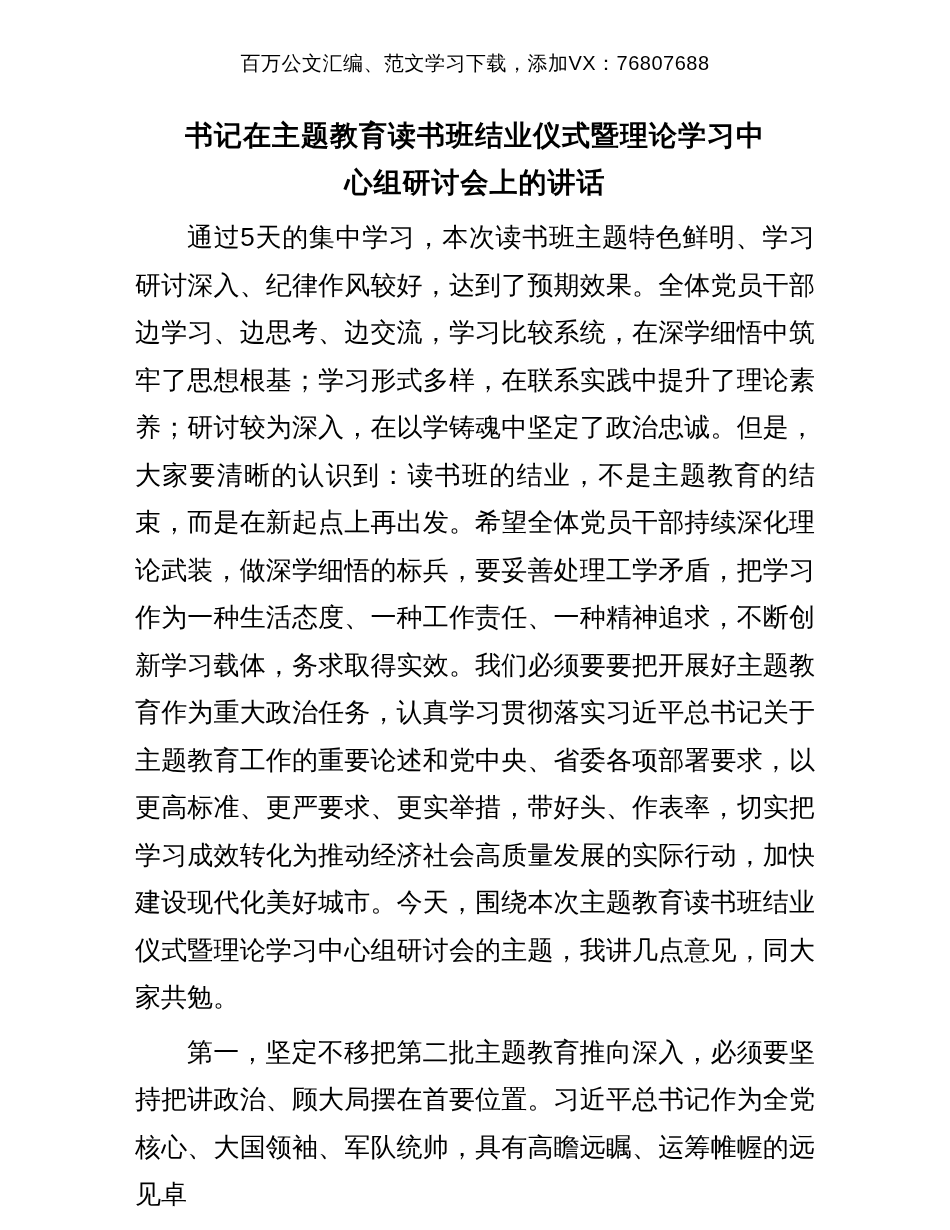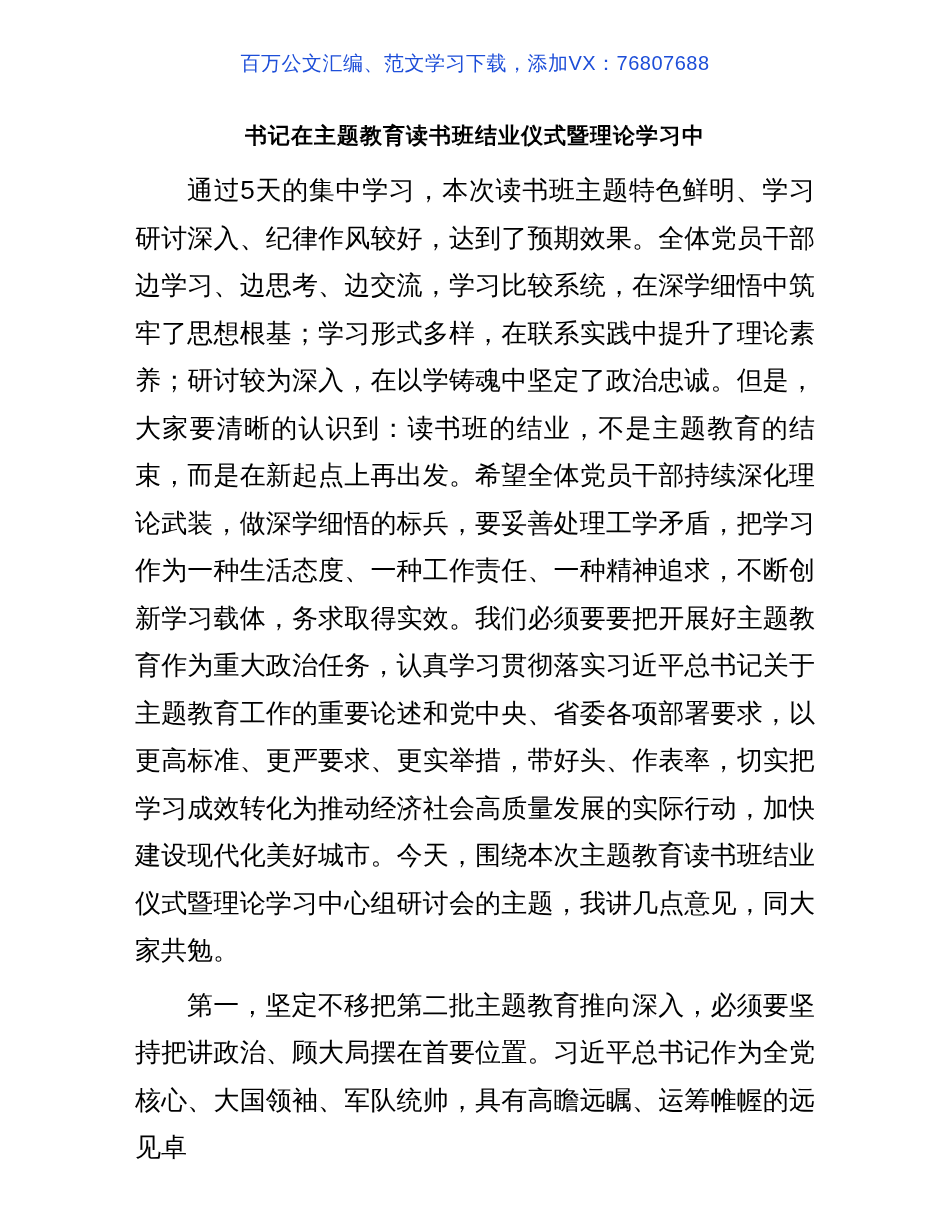--- a/index.html
+++ b/index.html
@@ -24,21 +24,21 @@
     padding-top: 50px;
     text-align: center;
     font-size: 20px;
     line-height: 26px;
     font-weight: 400;
     letter-spacing: 0.5px;
   }
   .doc-title {
     margin: 36px 100px 0 100px;
     text-align: center;
-    font-size: 22px;
+    font-size: 28px;
     line-height: 47px;
     font-weight: 700;
     letter-spacing: 1px;
   }
   .content {
     margin: 8px 135px 0 135px;
     font-size: 26px;
     line-height: 47.5px;
     text-align: justify;
   }
@@ -46,24 +46,25 @@
     margin: 0 0 7px 0;
     text-indent: 2em;
     word-break: break-all;
   }
 </style>
 </head>
 <body>
 
 <div class="page">
 
-  <div class="notice" style="color: #1d4ed8;">百万公文汇编、范文学习下载，添加VX：76807688</div>
+  <div class="notice" style="color: #000000;">百万公文汇编、范文学习下载，添加VX：76807688</div>
 
   <h1 class="doc-title">
     <span style="display:block;">书记在主题教育读书班结业仪式暨理论学习中</span>
+    <span style="display:block;">心组研讨会上的讲话</span>
   </h1>
 
   <div class="content">
     <p>通过5天的集中学习，本次读书班主题特色鲜明、学习研讨深入、纪律作风较好，达到了预期效果。全体党员干部边学习、边思考、边交流，学习比较系统，在深学细悟中筑牢了思想根基；学习形式多样，在联系实践中提升了理论素养；研讨较为深入，在以学铸魂中坚定了政治忠诚。但是，大家要清晰的认识到：读书班的结业，不是主题教育的结束，而是在新起点上再出发。希望全体党员干部持续深化理论武装，做深学细悟的标兵，要妥善处理工学矛盾，把学习作为一种生活态度、一种工作责任、一种精神追求，不断创新学习载体，务求取得实效。我们必须要要把开展好主题教育作为重大政治任务，认真学习贯彻落实习近平总书记关于主题教育工作的重要论述和党中央、省委各项部署要求，以更高标准、更严要求、更实举措，带好头、作表率，切实把学习成效转化为推动经济社会高质量发展的实际行动，加快建设现代化美好城市。今天，围绕本次主题教育读书班结业仪式暨理论学习中心组研讨会的主题，我讲几点意见，同大家共勉。</p>
     <p>第一，坚定不移把第二批主题教育推向深入，必须要坚持把讲政治、顾大局摆在首要位置。习近平总书记作为全党核心、大国领袖、军队统帅，具有高瞻远瞩、运筹帷幄的远见卓</p>
   </div>
 
 </div>
 
 </body></html>

